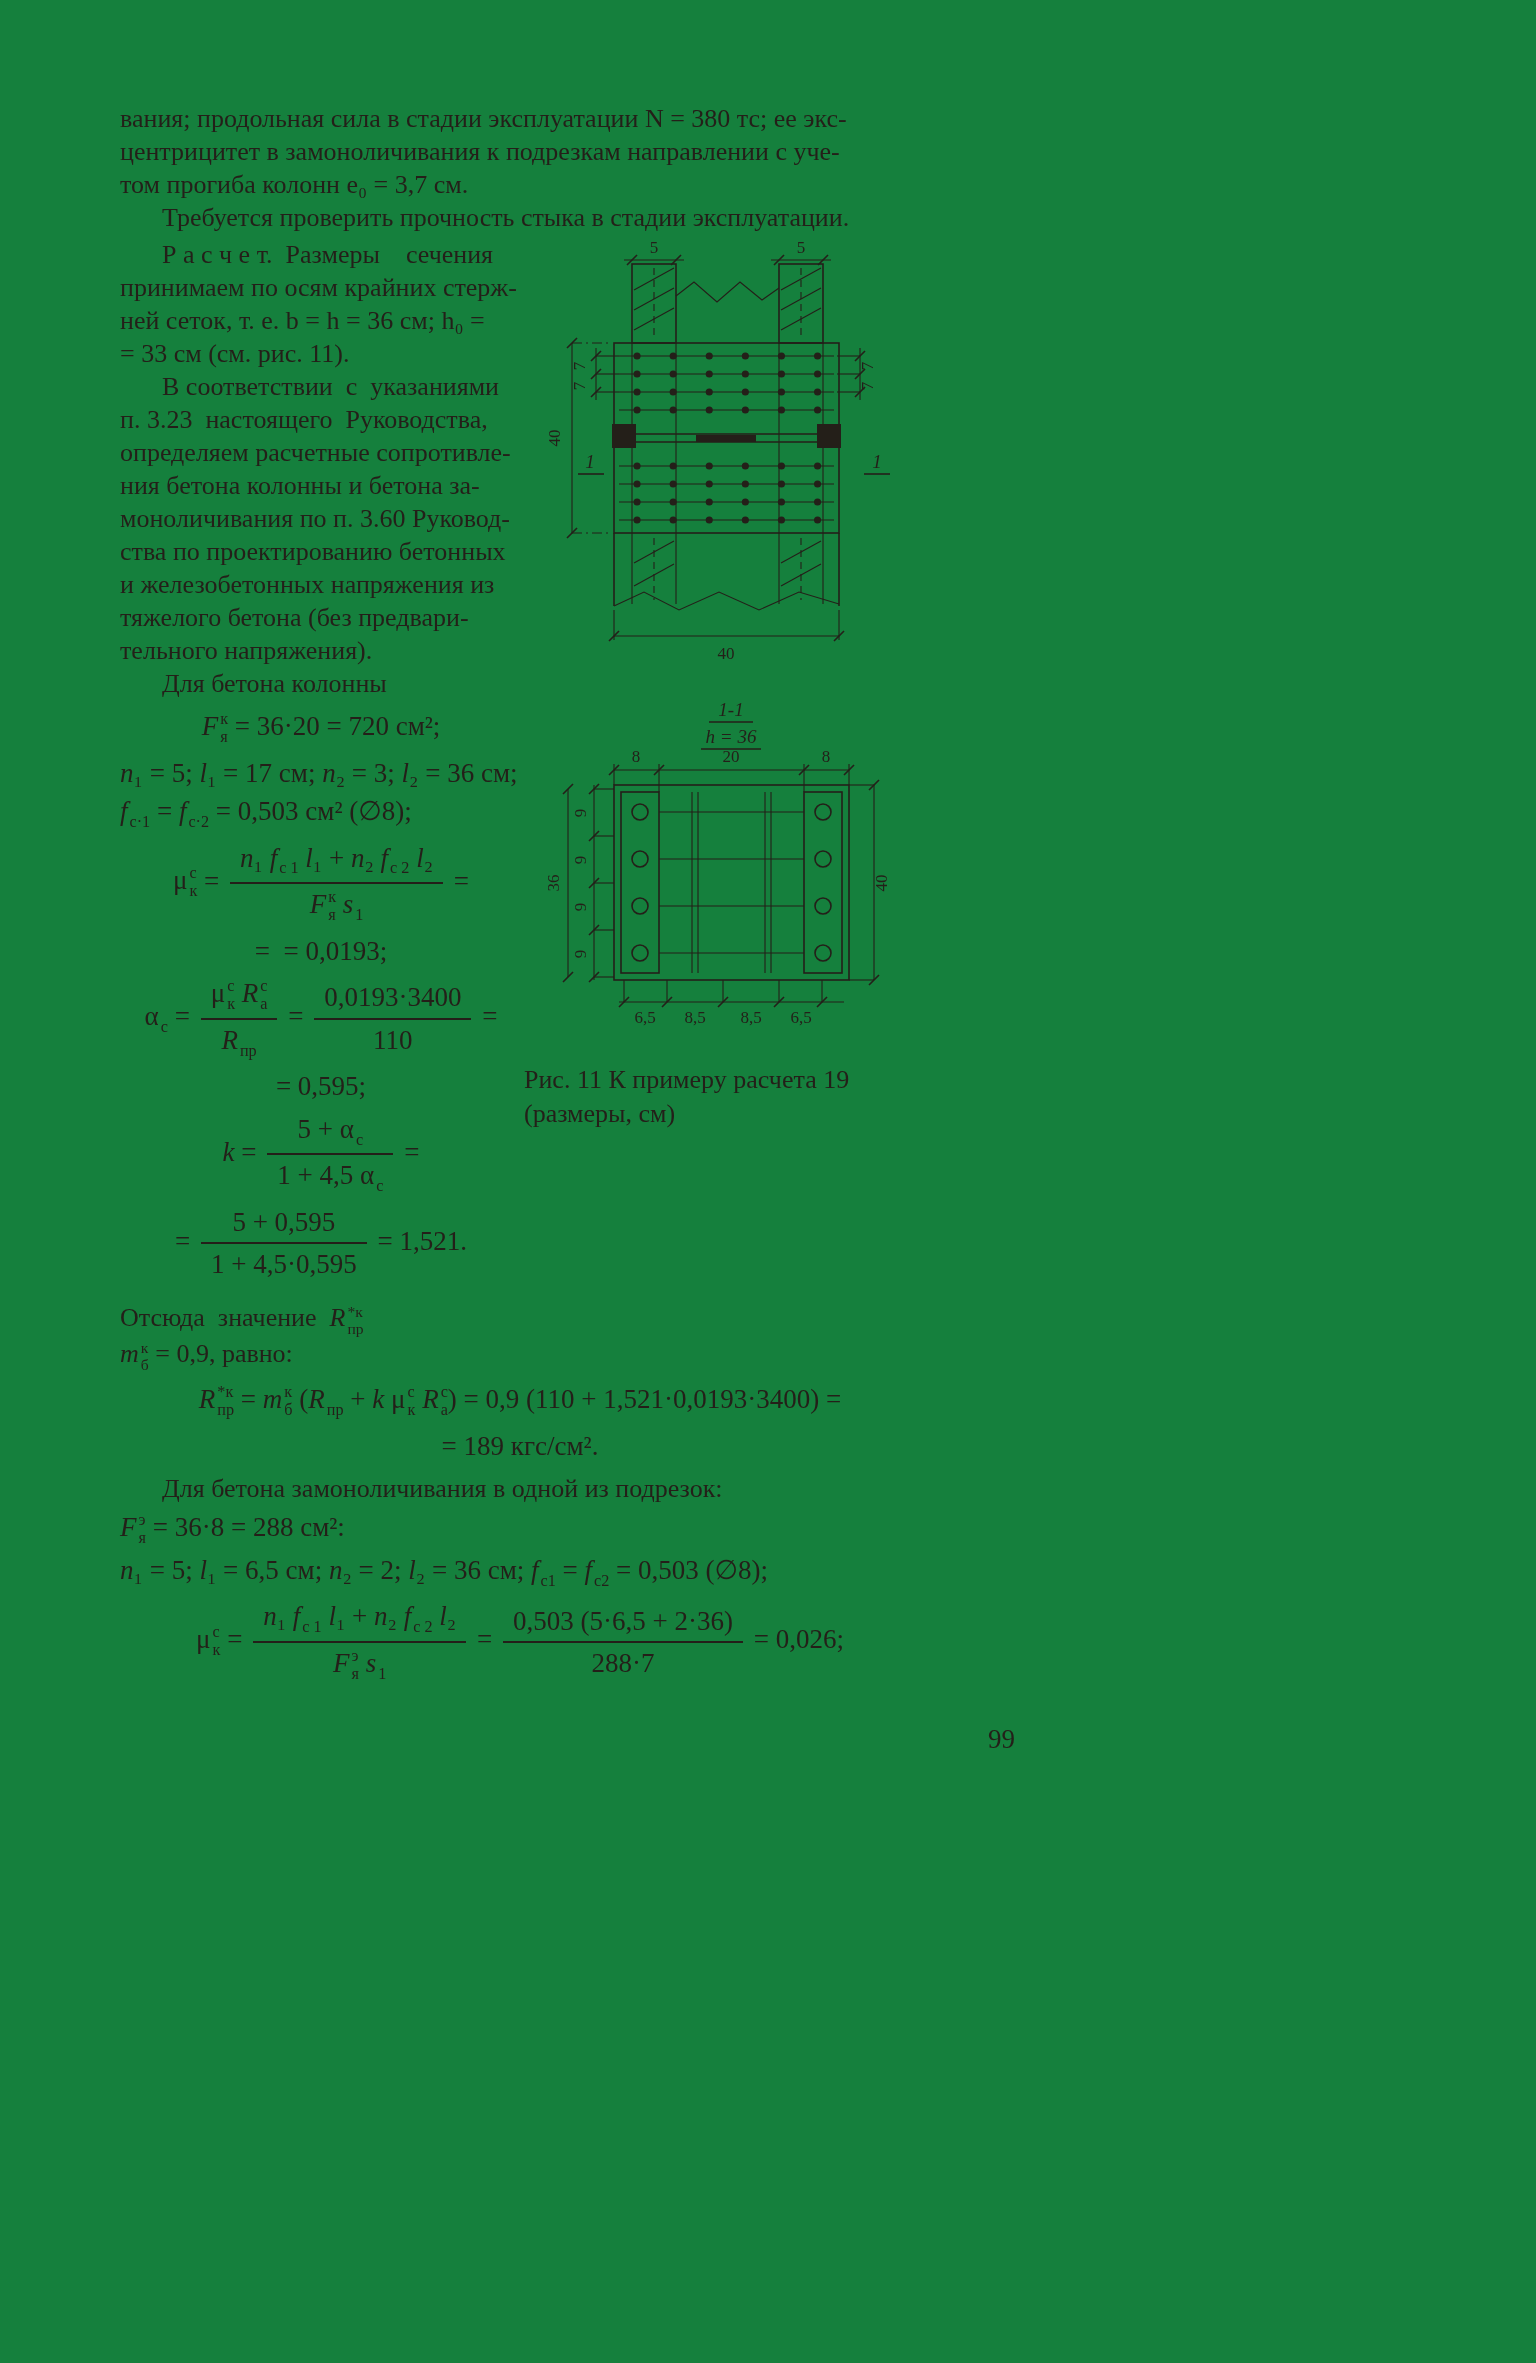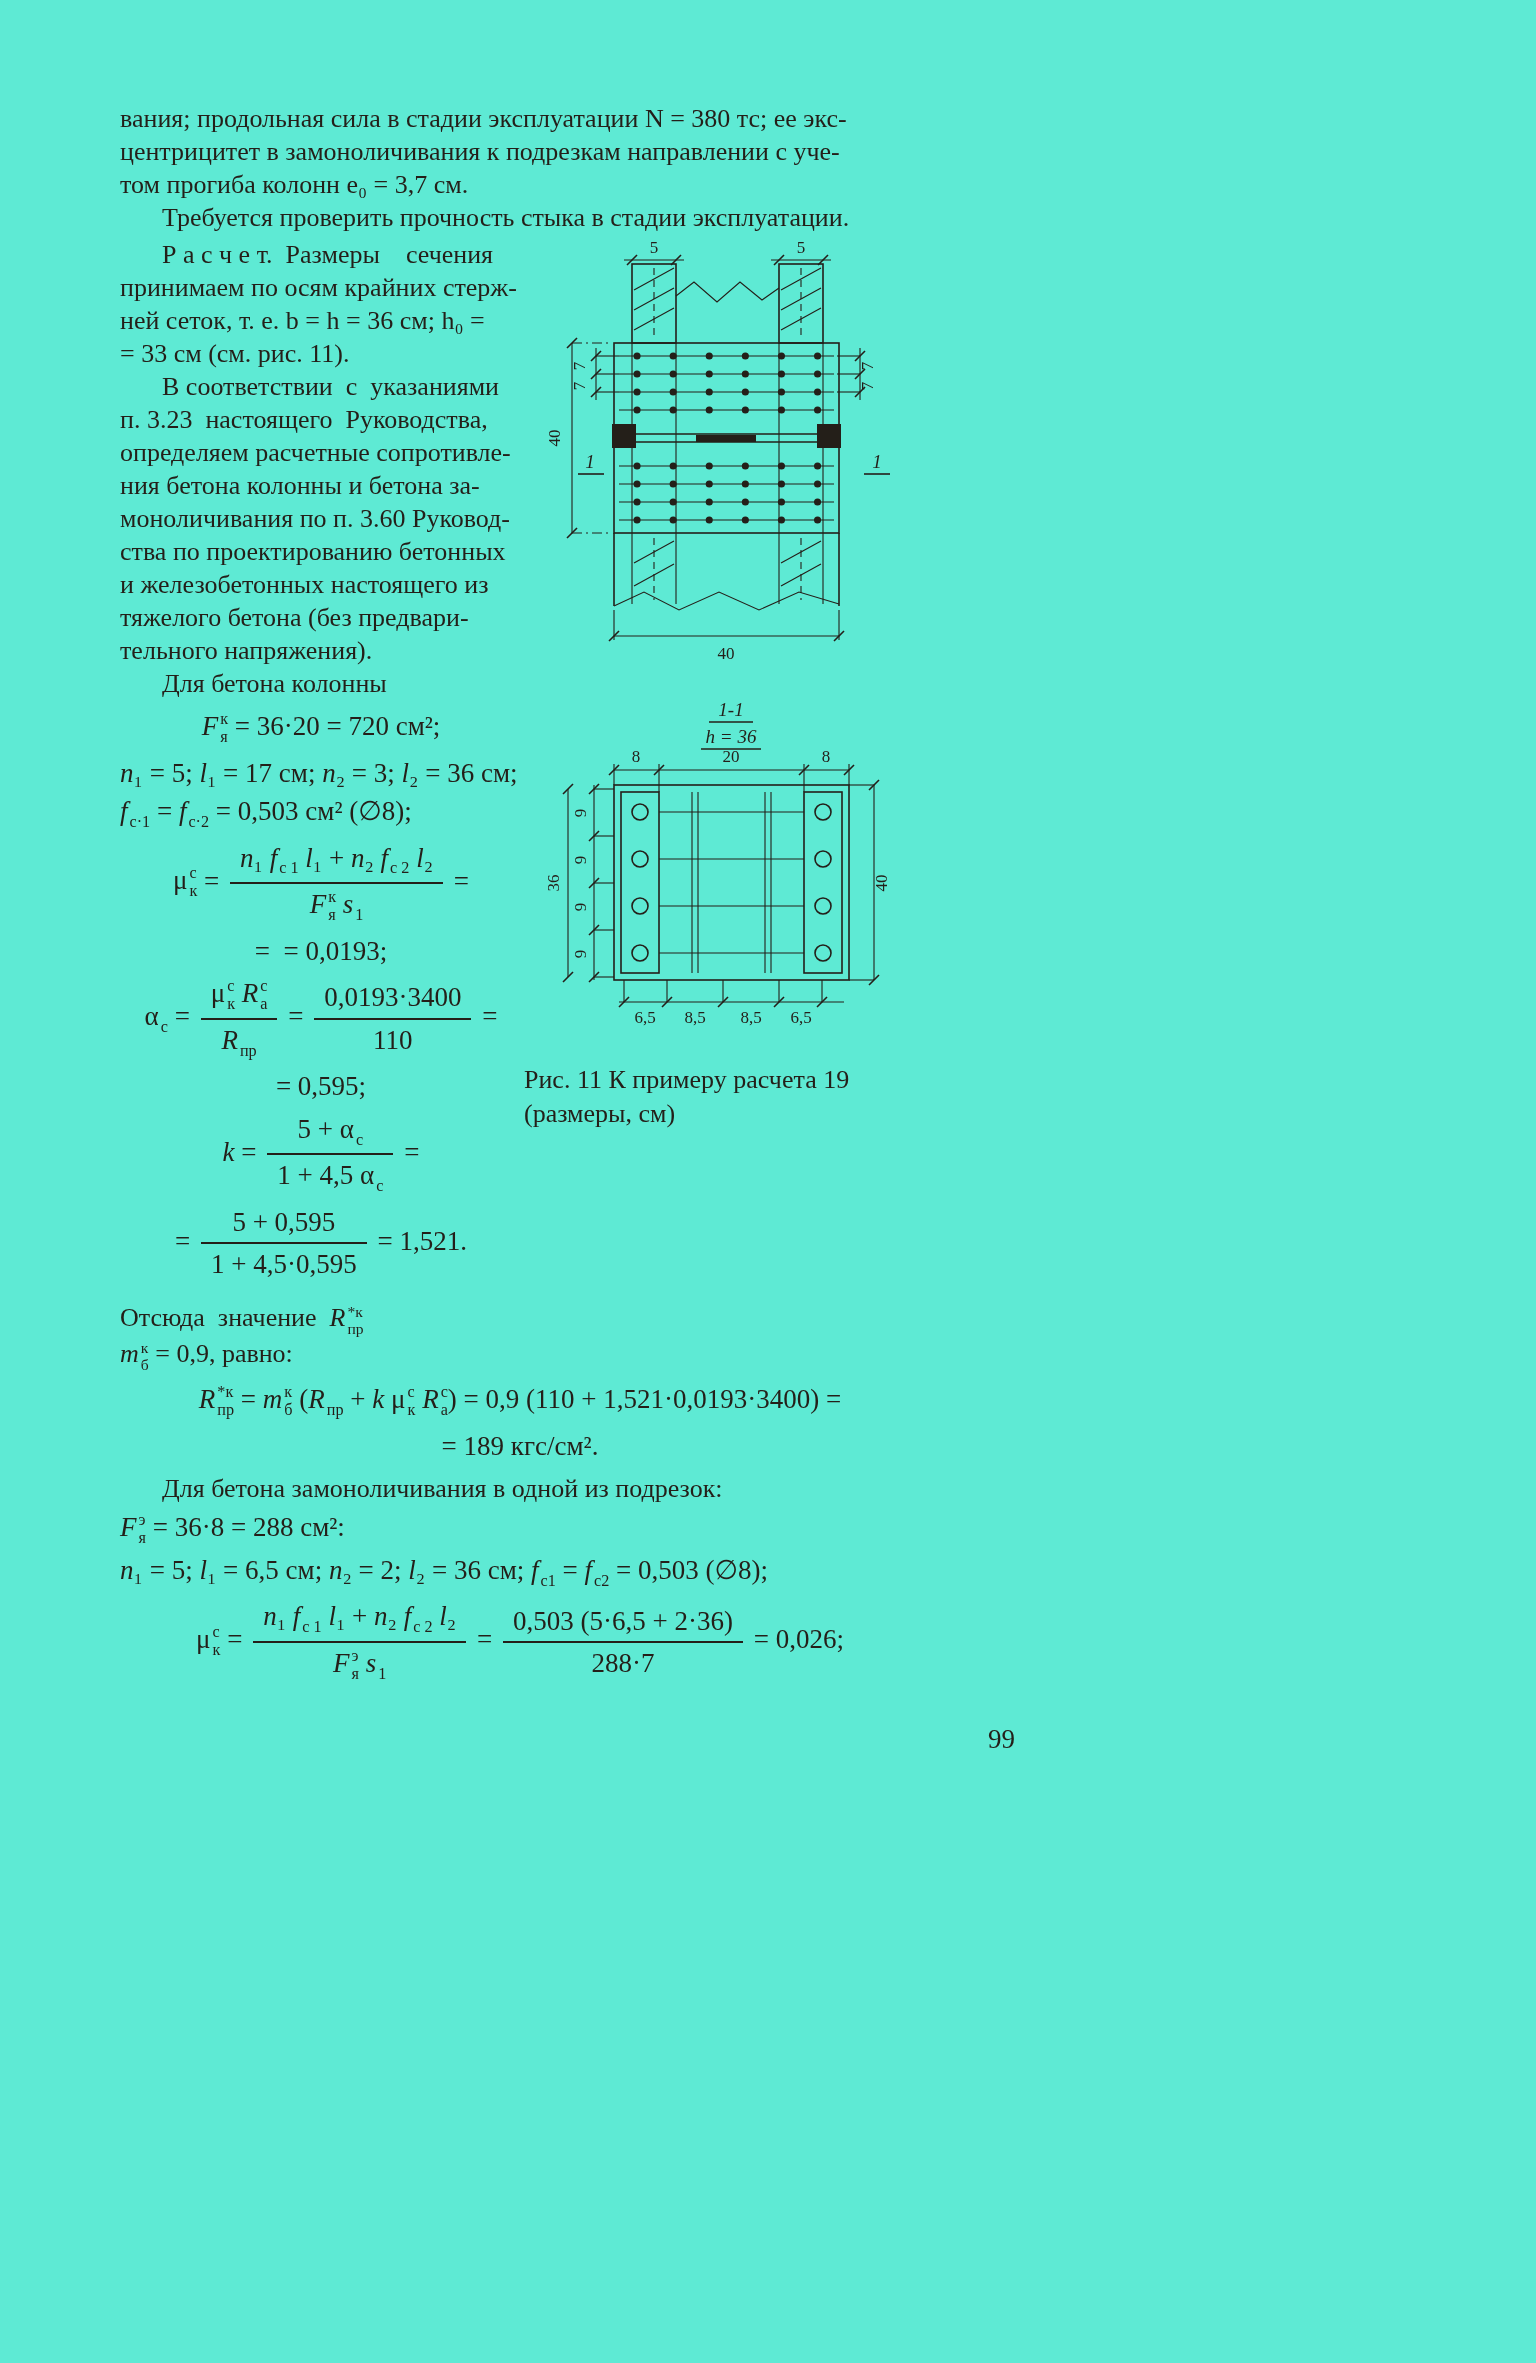--- a/index.html
+++ b/index.html
@@ -4,21 +4,21 @@
 <style>
   html,body { margin:0; padding:0; }
   body {
     width:1536px; height:2363px;
     background:#e8e4dc;
     font-family:"Liberation Serif","DejaVu Serif",serif;
     color:#241f19;
   }
   .page {
     position:relative; width:1536px; height:2363px;
-    background:#5eead4; overflow:hidden;
+    background:#15803d; overflow:hidden;
   }
   .content { position:absolute; left:120px; top:102px; width:800px; }
   .line { font-size:26px; line-height:33px; white-space:pre; }
   .ind  { text-indent:42px; }
   .eq   { text-align:center; margin:10px 0; font-size:27px; line-height:1.2; white-space:pre; }
   .eq.left { text-align:left; margin:6px 0; }
   .frac { display:inline-block; vertical-align:middle; text-align:center; padding:0 4px; }
   .frac .num { display:block; border-bottom:2px solid #241f19; padding:0 10px 4px; }
   .frac .den { display:block; padding:4px 10px 0; }
   .it { font-style:italic; }
@@ -59,21 +59,21 @@
         <div class="line ind">Р а с ч е т.  Размеры    сечения</div>
         <div class="line">принимаем по осям крайних стерж-</div>
         <div class="line">ней сеток, т. е. b = h = 36 см; h₀ =</div>
         <div class="line">= 33 см (см. рис. 11).</div>
         <div class="line ind">В соответствии  с  указаниями</div>
         <div class="line">п. 3.23  настоящего  Руководства,</div>
         <div class="line">определяем расчетные сопротивле-</div>
         <div class="line">ния бетона колонны и бетона за-</div>
         <div class="line">моноличивания по п. 3.60 Руковод-</div>
         <div class="line">ства по проектированию бетонных</div>
-        <div class="line">и железобетонных настоящего из</div>
+        <div class="line">и железобетонных напряжения из</div>
         <div class="line">тяжелого бетона (без предвари-</div>
         <div class="line">тельного напряжения).</div>
         <div class="line ind">Для бетона колонны</div>
 
         <div class="eq"><span><span class="it">F</span><span class="ss"><span>к</span><span>я</span></span></span><span> = 36·20 = 720 см²;</span></div>
         <div class="eq left"><span class="it">n</span><span>₁ = 5; </span><span class="it">l</span><span>₁ = 17 см; </span><span class="it">n</span><span>₂ = 3; </span><span class="it">l</span><span>₂ = 36 см;</span></div>
         <div class="eq left"><span><span class="it">f</span><span class="ss"><span>&nbsp;</span><span>с·1</span></span></span><span> = </span><span><span class="it">f</span><span class="ss"><span>&nbsp;</span><span>с·2</span></span></span><span> = 0,503 см² (∅8);</span></div>
         <div class="eq"><span><span class="">μ</span><span class="ss"><span>с</span><span>к</span></span></span><span> = </span><span class="frac"><span class="num"><span class="it">n</span><span>₁ </span><span><span class="it">f</span><span class="ss"><span>&nbsp;</span><span>с 1</span></span></span><span> </span><span class="it">l</span><span>₁ + </span><span class="it">n</span><span>₂ </span><span><span class="it">f</span><span class="ss"><span>&nbsp;</span><span>с 2</span></span></span><span> </span><span class="it">l</span><span>₂</span></span><span class="den"><span><span class="it">F</span><span class="ss"><span>к</span><span>я</span></span></span><span> </span><span><span class="it">s</span><span class="ss"><span>&nbsp;</span><span>1</span></span></span></span></span><span> =</span></div>
         <div class="eq"><span>= </span><span> = 0,0193;</span></div>
         <div class="eq"><span><span class="">α</span><span class="ss"><span>&nbsp;</span><span>с</span></span></span><span> = </span><span class="frac"><span class="num"><span><span class="">μ</span><span class="ss"><span>с</span><span>к</span></span></span><span> </span><span><span class="it">R</span><span class="ss"><span>с</span><span>а</span></span></span></span><span class="den"><span><span class="it">R</span><span class="ss"><span>&nbsp;</span><span>пр</span></span></span></span></span><span> = </span><span class="frac"><span class="num"><span>0,0193·3400</span></span><span class="den"><span>110</span></span></span><span> =</span></div>

